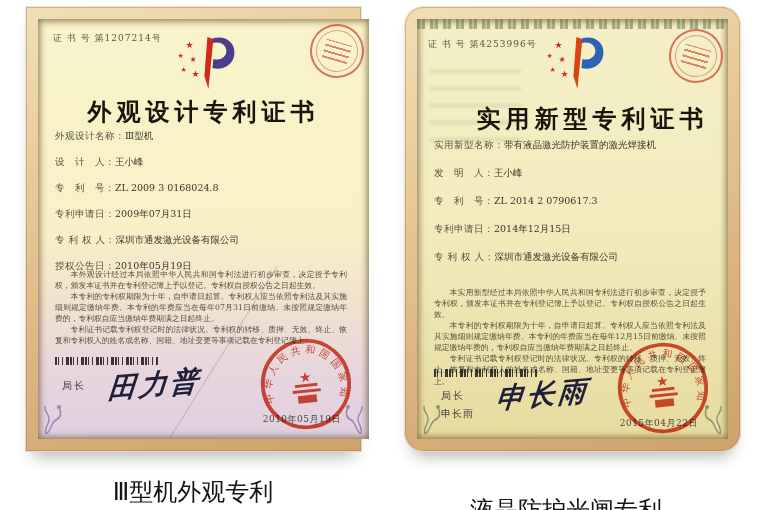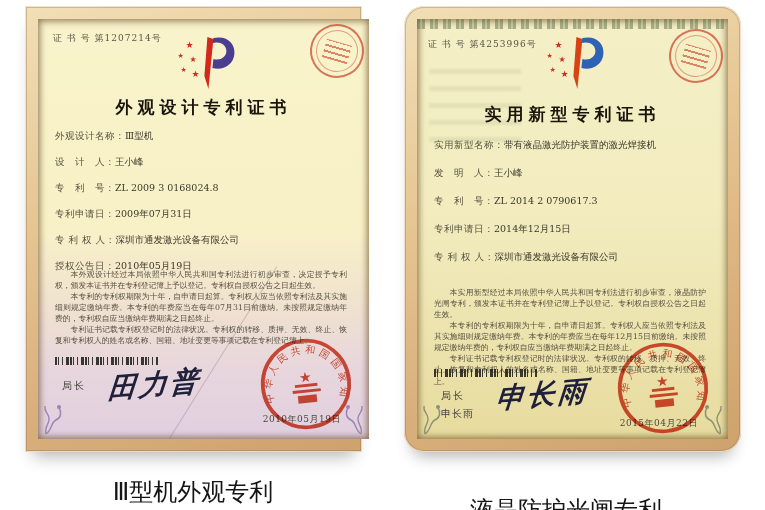--- a/index.html
+++ b/index.html
@@ -28,22 +28,22 @@
 
   .corner-seal{position:absolute;top:5px;right:5px;width:50px;height:50px;border-radius:50%;
                border:2px solid rgba(201,56,36,.75);transform:rotate(16deg);opacity:.9;}
   .corner-seal::before{content:"";position:absolute;inset:4px;border-radius:50%;
                border:1px solid rgba(201,56,36,.5);}
   .corner-seal::after{content:"";position:absolute;left:12px;right:12px;top:16px;bottom:15px;
                background:repeating-linear-gradient(0deg,rgba(201,56,36,.65) 0 2px,transparent 2px 6px);}
   .paper-right .corner-seal{top:10px;}
 
   .title{position:absolute;top:77px;left:0;width:100%;margin:0;text-align:center;
-         font-size:17px;font-weight:bold;letter-spacing:5px;color:#1a140c;}
-  .paper-right .title{top:84px;}
+         font-size:24px;font-weight:bold;letter-spacing:5px;color:#1a140c;}
+  .paper-right .title{top:84px;padding-left:20px;}
 
   .fields{position:absolute;top:104px;left:17px;right:12px;font-size:9.5px;}
   .paper-right .fields{top:112px;}
   .fields .row{height:26px;line-height:26px;white-space:nowrap;}
   .paper-right .fields .row{height:28px;line-height:28px;}
   .lab{color:#57513f;letter-spacing:.5px;}
   .val{color:#3b362a;}
 
   .bodytext{position:absolute;top:250px;left:17px;right:22px;color:#565040;}
   .paper-right .bodytext{top:268px;}
@@ -227,21 +227,21 @@
         </div>
         <div class="row">
           <span class="lab">专利申请日：</span><span class="val">2014年12月15日</span>
         </div>
         <div class="row">
           <span class="lab">专 利 权 人：</span><span class="val">深圳市通发激光设备有限公司</span>
         </div>
       </div>
 
       <div class="bodytext">
-        <p>本实用新型经过本局依照中华人民共和国专利法进行初步审查，液晶防护光闸专利，颁发本证书并在专利登记簿上予以登记。专利权自授权公告之日起生效。</p>
+        <p>本实用新型经过本局依照中华人民共和国专利法进行初步审查，决定授予专利权，颁发本证书并在专利登记簿上予以登记。专利权自授权公告之日起生效。</p>
         <p>本专利的专利权期限为十年，自申请日起算。专利权人应当依照专利法及其实施细则规定缴纳年费。本专利的年费应当在每年12月15日前缴纳。未按照规定缴纳年费的，专利权自应当缴纳年费期满之日起终止。</p>
         <p>专利证书记载专利权登记时的法律状况。专利权的转移、质押、无效、终止、恢复和专利权人的姓名或名称、国籍、地址变更等事项记载在专利登记簿上。</p>
       </div>
 
       <div class="barcode"></div>
 
       <div class="sig-row">
         <div class="sig-titles">
           <span class="sig-title">局长</span>
           <span class="sig-name">申长雨</span>

